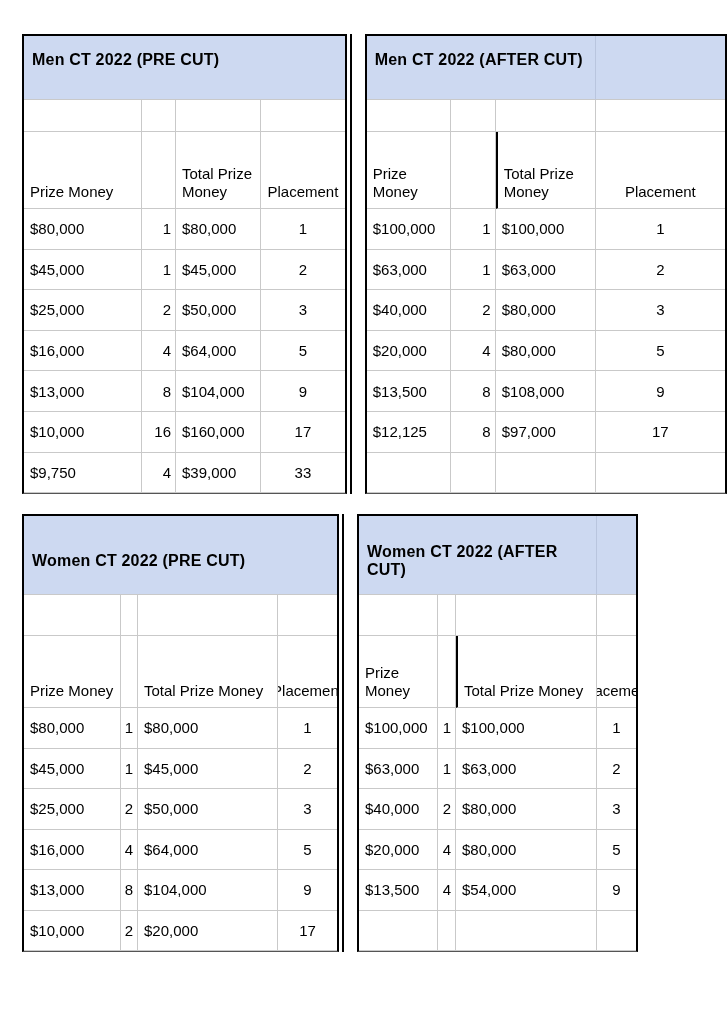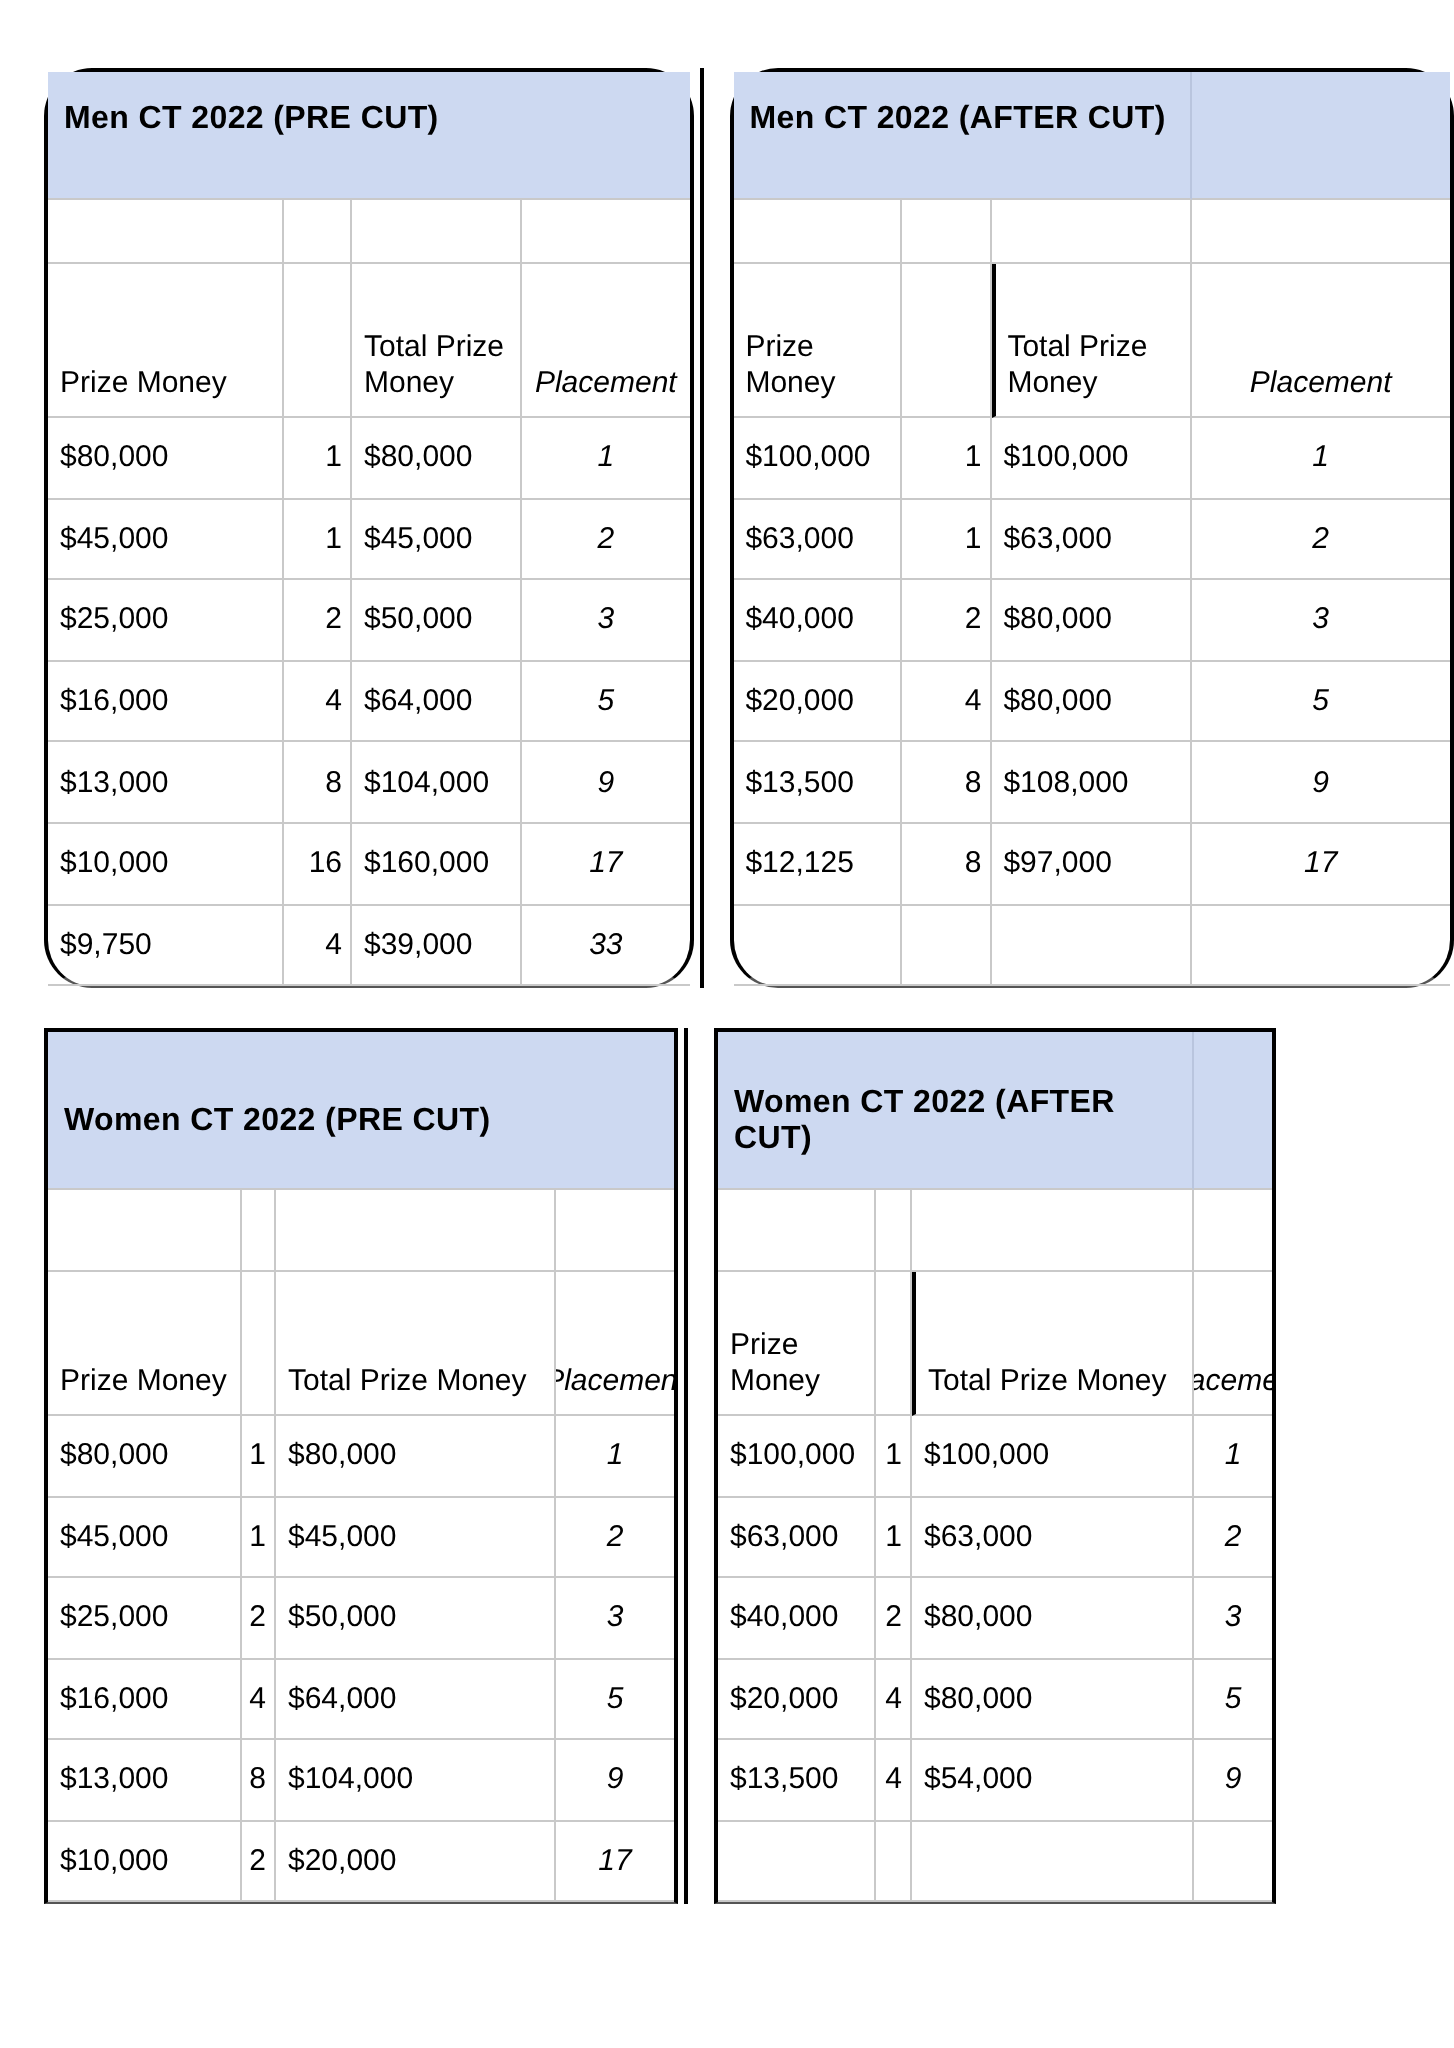--- a/index.html
+++ b/index.html
@@ -17,36 +17,36 @@
   .titles .t2{font-size:19px;font-weight:normal;line-height:23px;margin:0;}
 
   .section{display:flex;align-items:stretch;margin-left:22px;}
   .section.men{margin-top:27px;}
   .section.women{margin-top:20px;}
 
   .tbl{
     display:grid;background:#fff;box-sizing:border-box;
     border:2px solid #000;border-bottom:1px solid #555;
   }
-  .men .tbl{grid-template-rows:64px 32px 77px;grid-auto-rows:40.6px;border-radius:24px;}
+  .men .tbl{grid-template-rows:64px 32px 77px;grid-auto-rows:40.6px;}
   .women .tbl{grid-template-rows:79px 41px 72px;grid-auto-rows:40.5px;}
 
   .men .tbl-left{width:338px;grid-template-columns:118px 34px 85px 1fr;}
   .men .tbl-right{width:377px;grid-template-columns:84px 45px 100px 1fr;}
   .women .tbl-left{width:317px;grid-template-columns:97px 17px 140px 1fr;}
   .women .tbl-right{width:281px;grid-template-columns:79px 18px 141px 1fr;}
 
   .skinny{width:3px;border-right:2px solid #000;margin-right:13px;background:#fff;}
 
   .cell{
     box-sizing:border-box;font-size:15px;
     border-right:1px solid var(--grid);border-bottom:1px solid var(--grid);
     display:flex;align-items:center;overflow:hidden;
   }
-  .cell.last{border-right:none;font-style:italic;}
+  .cell.last{border-right:none;}
 
   .title-cell{
     grid-column:1/-1;background:var(--blue);
     font-weight:bold;font-size:16px;letter-spacing:.2px;
     padding-left:8px;border-right:none;
   }
   .men .title-cell{padding-bottom:16px;}
   .women .title-cell{padding-top:12px;}
   .title-cell.span3{grid-column:1/4;border-right:1px solid var(--blue-div);}
   .title-side{background:var(--blue);border-right:none;border-bottom:1px solid var(--grid);}

